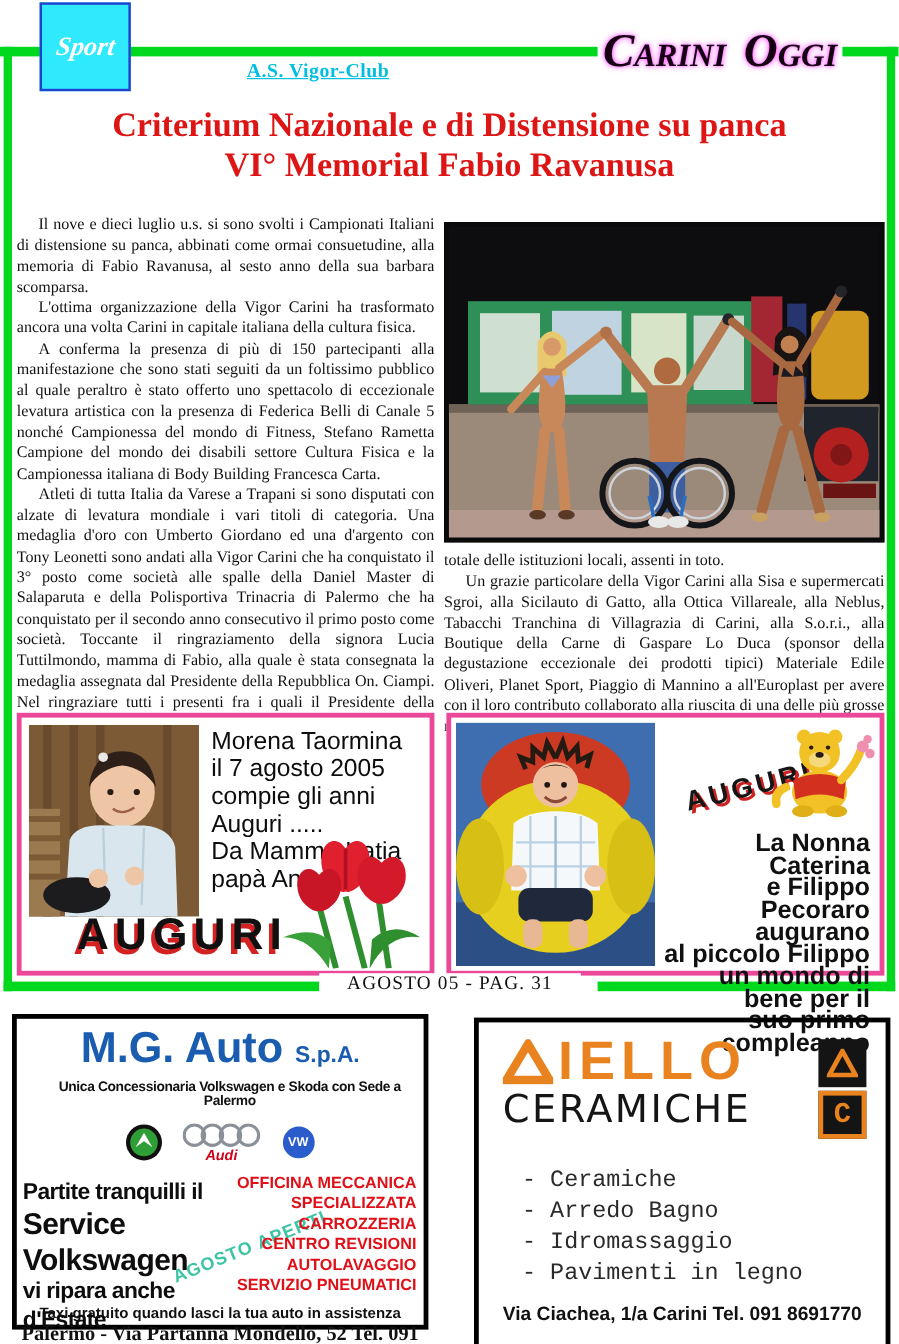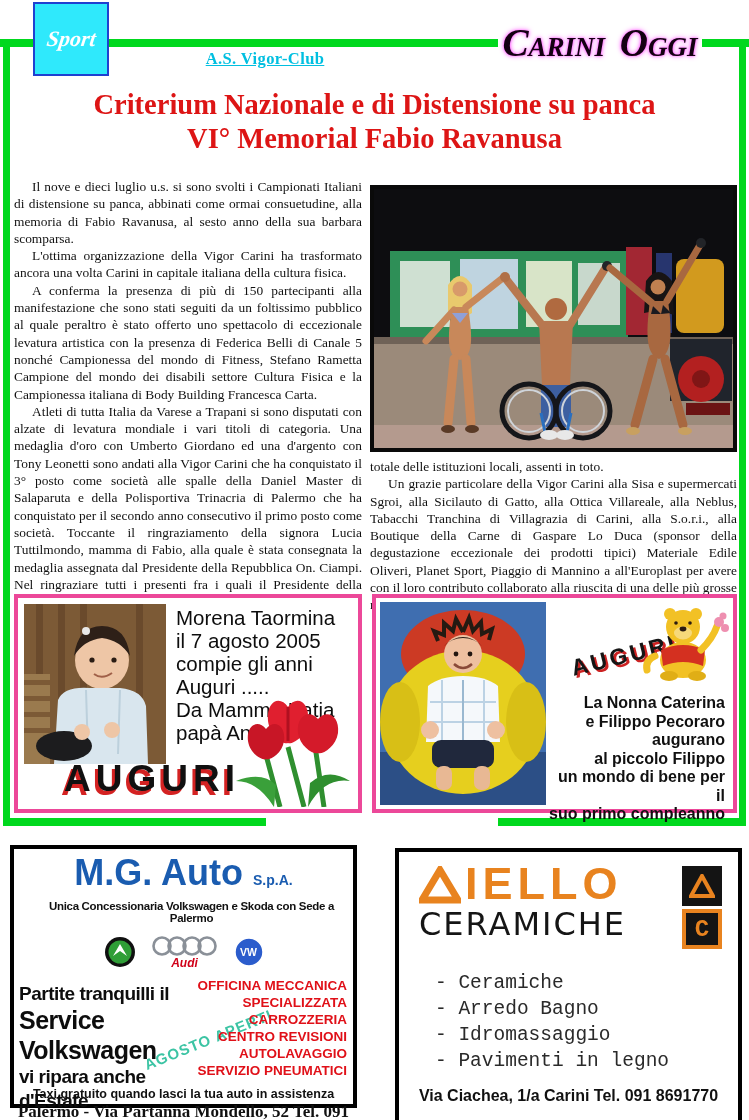--- a/index.html
+++ b/index.html
@@ -48,32 +48,32 @@
            font-size:20.5px;line-height:23px;color:#0d0d0d;}
   #bl-auguri{position:absolute;left:46px;top:160px;font-family:"Liberation Sans",sans-serif;
            font-size:37px;font-weight:bold;letter-spacing:5px;color:#101010;text-shadow:-3px 4px 0 #d42222;}
   #bl-tulips{position:absolute;right:2px;bottom:2px;width:128px;height:122px;}
   #br-photo{left:4px;top:4px;width:166px;height:203px;}
   #br-auguri{position:absolute;left:194px;top:44px;transform:rotate(-14deg);
            font-family:"Liberation Sans",sans-serif;font-size:23px;font-weight:bold;letter-spacing:3px;
            color:#151515;text-shadow:2px 3px 0 #cc2222;}
   #br-pooh{position:absolute;right:4px;top:2px;width:92px;height:82px;}
   #br-text{position:absolute;right:8px;top:96px;width:180px;text-align:right;
-           font-family:"Liberation Sans",sans-serif;font-size:16px;font-weight:bold;
+           font-family:"Liberation Sans",sans-serif;font-size:21px;font-weight:bold;
            line-height:18.5px;color:#101010;}
 
   
   #page-footer{position:absolute;left:266px;top:811px;width:218px;text-align:center;
            font-size:16px;letter-spacing:1px;color:#111;z-index:2;background:#fff;}
 
   
   #ad-mg{left:10px;top:845px;width:347px;height:263px;position:absolute;border:4px solid #000;
          box-sizing:border-box;font-family:"Liberation Sans",sans-serif;}
   #mg-title{margin-top:5px;text-align:center;color:#1a5cb0;font-weight:bold;font-size:36px;line-height:38px;}
-  #mg-title .suffix{font-size:14px;text-align:center;}
+  #mg-title .suffix{font-size:19px;text-align:center;}
   #mg-sub{text-align:center;font-size:11.5px;font-weight:bold;letter-spacing:-0.3px;margin-top:1px;padding-left:16px;}
   #mg-logos{display:flex;justify-content:center;align-items:center;gap:16px;margin-top:5px;height:46px;}
   .logo-wrap{position:relative;display:flex;flex-direction:column;align-items:center;}
   #audi-label{color:#d00018;font-weight:bold;font-style:italic;font-size:12px;line-height:10px;}
   #vw-mono{position:absolute;left:0;top:0;width:30px;height:30px;display:flex;align-items:center;
          justify-content:center;color:#fff;font-size:10.5px;font-weight:bold;}
   #mg-mid{position:relative;height:108px;}
   #mg-left-lines{position:absolute;left:5px;top:8px;width:190px;color:#0d0d0d;font-weight:bold;letter-spacing:-0.5px;}
   #mg-left-lines .l1{font-size:19px;line-height:22px;}
   #mg-left-lines .l2{font-size:25px;line-height:30px;}
@@ -299,20 +299,21 @@
     <div id="br-text">
       <div>La Nonna Caterina</div>
       <div>e Filippo Pecoraro</div>
       <div>augurano</div>
       <div>al piccolo Filippo</div>
       <div>un mondo di bene per il</div>
       <div>suo primo compleanno</div>
     </div>
   </div>
 
+  <div id="page-footer">AGOSTO  05 - PAG. 31</div>
 
   <div id="ad-mg">
     <div id="mg-title">
       <span>M.G. Auto</span>
       <span class="suffix">S.p.A.</span>
     </div>
     <div id="mg-sub">Unica Concessionaria Volkswagen e Skoda con Sede a Palermo</div>
     <div id="mg-logos">
       <div class="logo-wrap">
         <svg width="32" height="32" viewBox="0 0 32 32">

